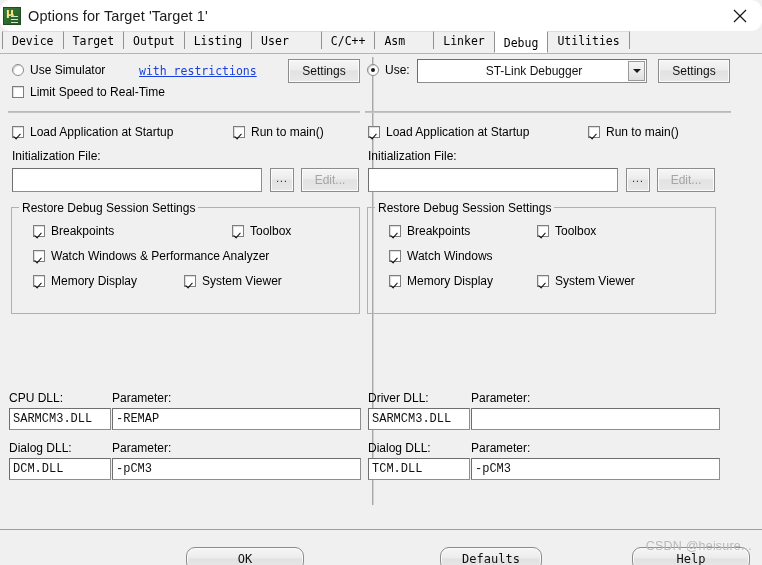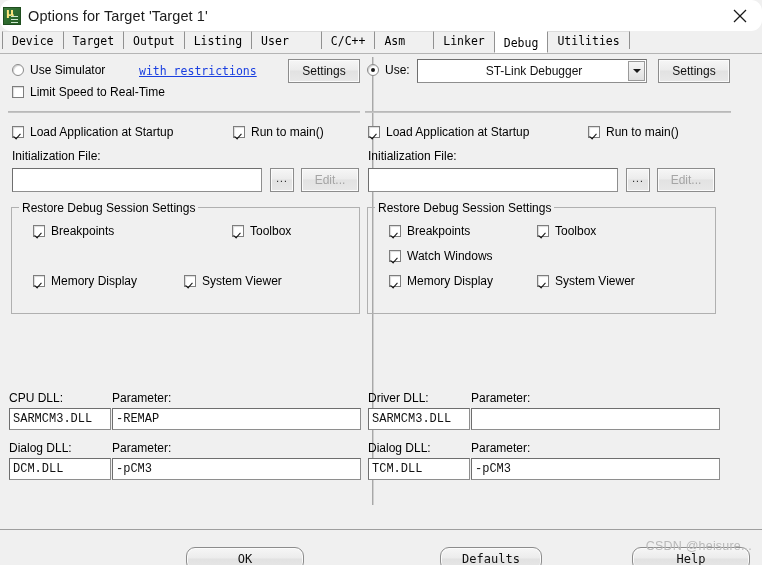--- a/index.html
+++ b/index.html
@@ -383,20 +383,24 @@
       <div class="group-title">Restore Debug Session Settings</div>
 
       <div class="row" style="left:21px; top:16px;">
         <span class="cbox on"></span>
         <span class="lbl">Breakpoints</span>
       </div>
       <div class="row" style="left:220px; top:16px;">
         <span class="cbox on"></span>
         <span class="lbl">Toolbox</span>
       </div>
+      <div class="row" style="left:21px; top:41px;">
+        <span class="cbox on"></span>
+        <span class="lbl">Watch Windows &amp; Performance Analyzer</span>
+      </div>
       <div class="row" style="left:21px; top:66px;">
         <span class="cbox on"></span>
         <span class="lbl">Memory Display</span>
       </div>
       <div class="row" style="left:172px; top:66px;">
         <span class="cbox on"></span>
         <span class="lbl">System Viewer</span>
       </div>
     </div>
 

